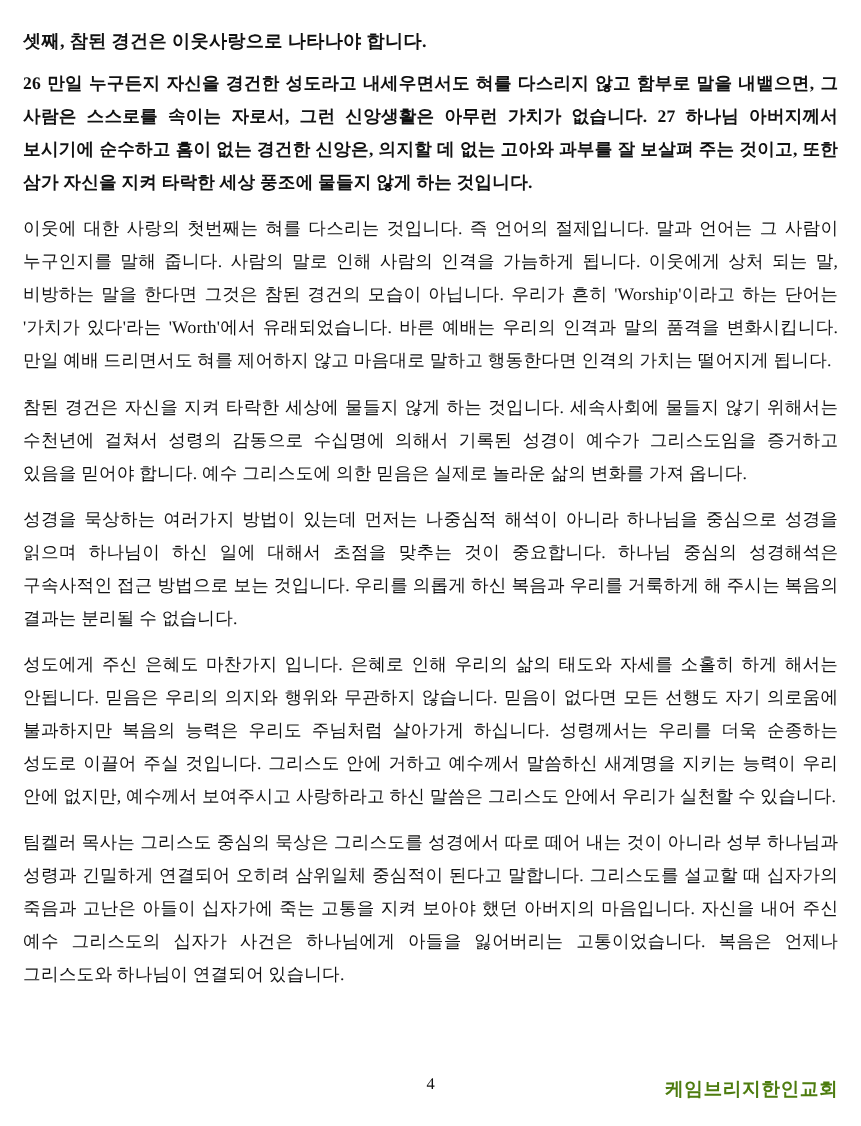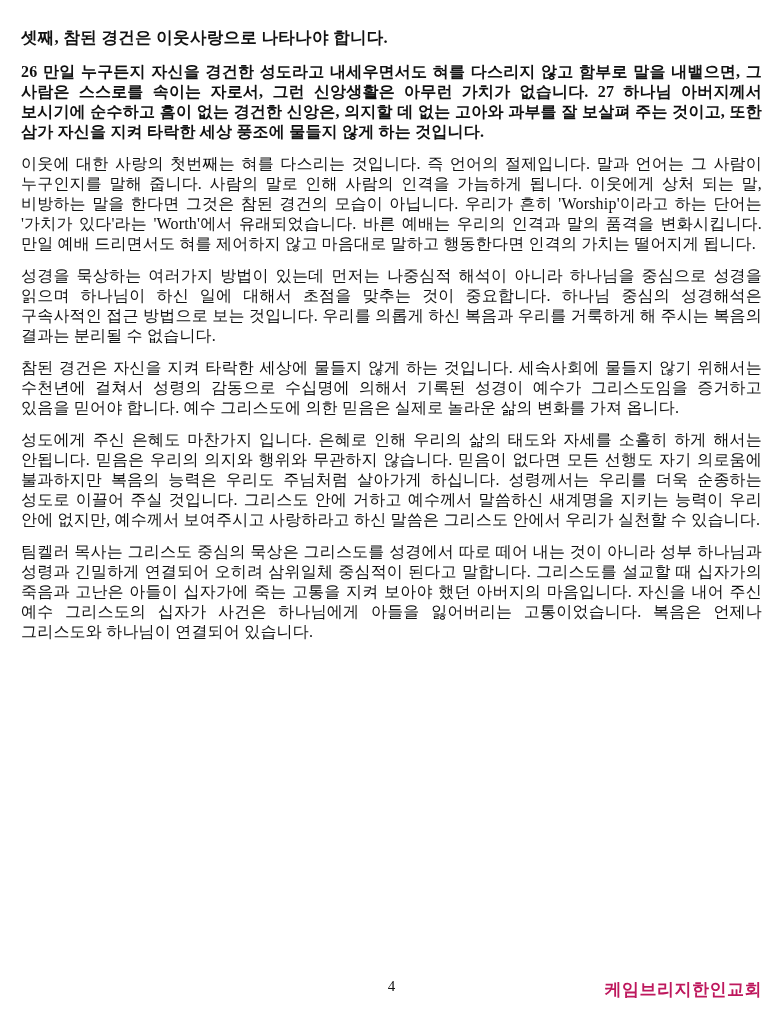--- a/index.html
+++ b/index.html
@@ -20,21 +20,21 @@
   }
   .heading {
     font-size: 16.5px;
     line-height: 22px;
     font-weight: bold;
     margin-bottom: 13px;
     letter-spacing: 0.3px;
   }
   .para {
     font-size: 16px;
-    line-height: 20px;
+    line-height: 30px;
     text-align: justify;
     word-break: keep-all;
     margin-bottom: 12px;
     letter-spacing: 0.2px;
   }
   .para.bold {
     font-weight: bold;
   }
   .footer {
     position: absolute;
@@ -67,26 +67,26 @@
 
 <div class="page" style="background: rgb(255, 255, 255); color: rgb(17, 17, 17); border-radius: 15px;">
 
   <div class="heading">셋째, 참된 경건은 이웃사랑으로 나타나야 합니다.</div>
 
   <p class="para bold">26 만일 누구든지 자신을 경건한 성도라고 내세우면서도 혀를 다스리지 않고 함부로 말을 내뱉으면, 그 사람은 스스로를 속이는 자로서, 그런 신앙생활은 아무런 가치가 없습니다. 27 하나님 아버지께서 보시기에 순수하고 흠이 없는 경건한 신앙은, 의지할 데 없는 고아와 과부를 잘 보살펴 주는 것이고, 또한 삼가 자신을 지켜 타락한 세상 풍조에 물들지 않게 하는 것입니다.</p>
 
   <p class="para">이웃에 대한 사랑의 첫번째는 혀를 다스리는 것입니다. 즉 언어의 절제입니다. 말과 언어는 그 사람이 누구인지를 말해 줍니다. 사람의 말로 인해 사람의 인격을 가늠하게 됩니다. 이웃에게 상처 되는 말, 비방하는 말을 한다면 그것은 참된 경건의 모습이 아닙니다. 우리가 흔히 'Worship'이라고 하는 단어는 '가치가 있다'라는 'Worth'에서 유래되었습니다. 바른 예배는 우리의 인격과 말의 품격을 변화시킵니다. 만일 예배 드리면서도 혀를 제어하지 않고 마음대로 말하고 행동한다면 인격의 가치는 떨어지게 됩니다.</p>
 
 
+  <p class="para">참된 경건은 자신을 지켜 타락한 세상에 물들지 않게 하는 것입니다. 세속사회에 물들지 않기 위해서는 수천년에 걸쳐서 성령의 감동으로 수십명에 의해서 기록된 성경이 예수가 그리스도임을 증거하고 있음을 믿어야 합니다. 예수 그리스도에 의한 믿음은 실제로 놀라운 삶의 변화를 가져 옵니다.</p>
+
   <p class="para">성경을 묵상하는 여러가지 방법이 있는데 먼저는 나중심적 해석이 아니라 하나님을 중심으로 성경을 읽으며 하나님이 하신 일에 대해서 초점을 맞추는 것이 중요합니다. 하나님 중심의 성경해석은 구속사적인 접근 방법으로 보는 것입니다. 우리를 의롭게 하신 복음과 우리를 거룩하게 해 주시는 복음의 결과는 분리될 수 없습니다.</p>
-
-  <p class="para">참된 경건은 자신을 지켜 타락한 세상에 물들지 않게 하는 것입니다. 세속사회에 물들지 않기 위해서는 수천년에 걸쳐서 성령의 감동으로 수십명에 의해서 기록된 성경이 예수가 그리스도임을 증거하고 있음을 믿어야 합니다. 예수 그리스도에 의한 믿음은 실제로 놀라운 삶의 변화를 가져 옵니다.</p>
 
   <p class="para">성도에게 주신 은혜도 마찬가지 입니다. 은혜로 인해 우리의 삶의 태도와 자세를 소홀히 하게 해서는 안됩니다. 믿음은 우리의 의지와 행위와 무관하지 않습니다. 믿음이 없다면 모든 선행도 자기 의로움에 불과하지만 복음의 능력은 우리도 주님처럼 살아가게 하십니다. 성령께서는 우리를 더욱 순종하는 성도로 이끌어 주실 것입니다. 그리스도 안에 거하고 예수께서 말씀하신 새계명을 지키는 능력이 우리 안에 없지만, 예수께서 보여주시고 사랑하라고 하신 말씀은 그리스도 안에서 우리가 실천할 수 있습니다.</p>
 
   <p class="para">팀켈러 목사는 그리스도 중심의 묵상은 그리스도를 성경에서 따로 떼어 내는 것이 아니라 성부 하나님과 성령과 긴밀하게 연결되어 오히려 삼위일체 중심적이 된다고 말합니다. 그리스도를 설교할 때 십자가의 죽음과 고난은 아들이 십자가에 죽는 고통을 지켜 보아야 했던 아버지의 마음입니다. 자신을 내어 주신 예수 그리스도의 십자가 사건은 하나님에게 아들을 잃어버리는 고통이었습니다. 복음은 언제나 그리스도와 하나님이 연결되어 있습니다.</p>
 
   <div class="footer">
     <span class="page-num">4</span>
-    <span class="org" style="color: #be185d;">케임브리지한인교회</span>
+    <span class="org" style="color: #4d7c0f;">케임브리지한인교회</span>
   </div>
 
 </div>
 
 </body></html>

